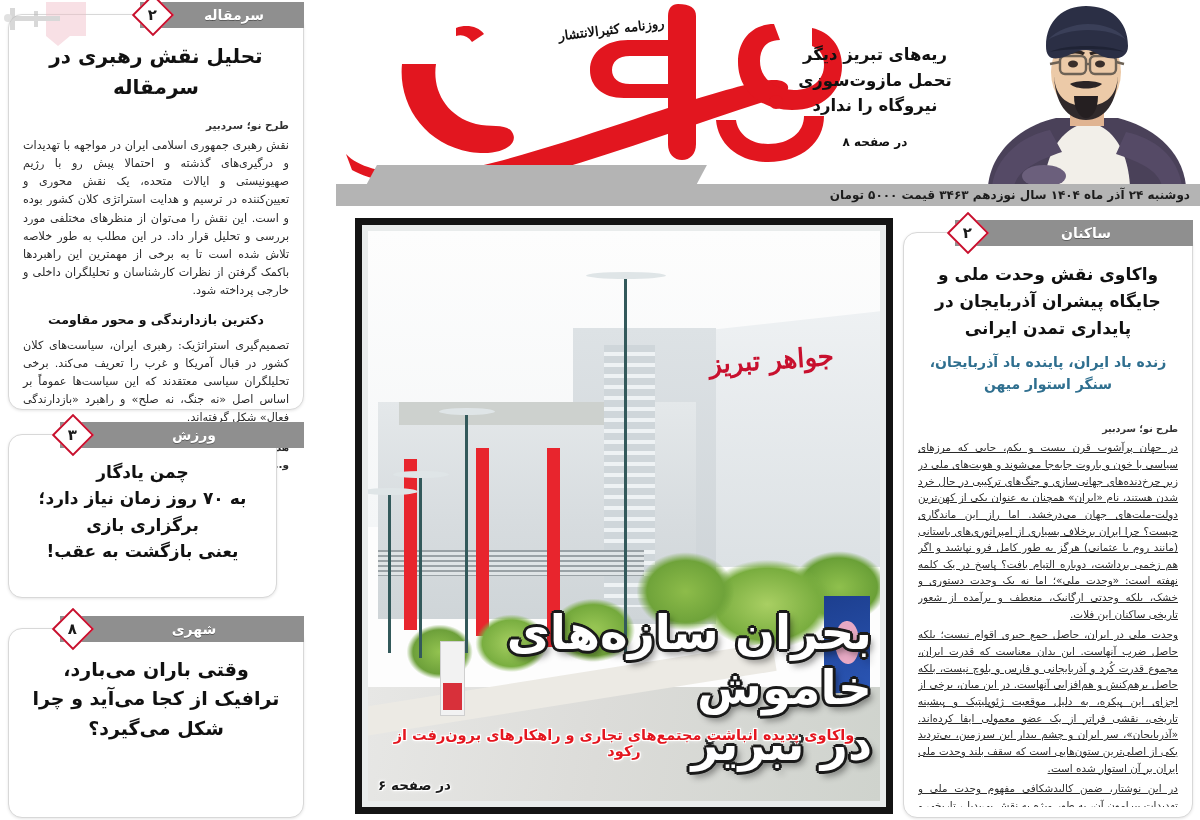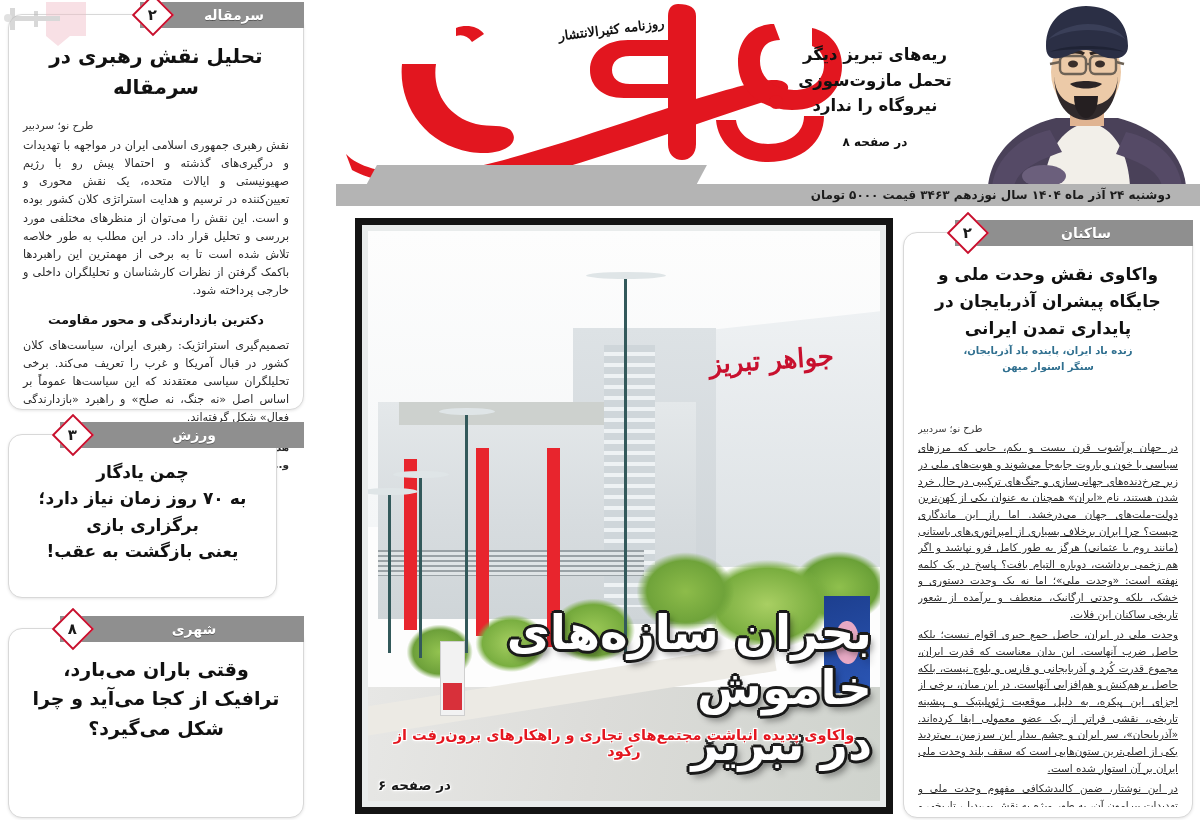--- a/index.html
+++ b/index.html
@@ -42,21 +42,21 @@
     font-weight:bold;text-align:center;line-height:1.55;color:#111;
     letter-spacing:0;
   }
   .bodytext{
     font-size:11.2px;line-height:1.62;text-align:justify;color:#2a2a2a;
   }
   .bodytext p{margin:0 0 7px 0;}
   .subhead{
     font-weight:bold;text-align:center;font-size:12.5px;margin:10px 0 6px 0;color:#111;
   }
-  .byline{font-size:10.5px;color:#333;text-align:left;margin:0 0 3px 0;}
+  .byline{font-size:10.5px;color:#333;text-align:right;margin:0 0 3px 0;font-weight:bold;}
 
   
   #box-editorial{left:8px;top:14px;width:296px;height:396px;}
   #bar-editorial{left:140px;top:2px;width:164px;}
   #box-sport{left:8px;top:434px;width:269px;height:164px;}
   #bar-sport{left:60px;top:422px;width:244px;}
   #box-city{left:8px;top:628px;width:296px;height:190px;}
   #bar-city{left:60px;top:616px;width:244px;}
   .inner-h{position:absolute;left:14px;right:14px;top:26px;}
 
@@ -83,21 +83,21 @@
   
   #portrait{
     position:absolute;right:0px;top:0px;width:230px;height:186px;overflow:hidden;
     background:#fff;
   }
 
   
   #datebar{
     position:absolute;left:316px;right:0;top:184px;height:22px;
     background:#b4b4b4;display:flex;align-items:center;justify-content:flex-start;
-    padding-right:29px;box-sizing:border-box;z-index:6;margin-left:20px;
+    padding-right:10px;box-sizing:border-box;z-index:6;margin-left:20px;
   }
   #datebar .dtxt{font-size:12px;font-weight:bold;color:#1c1c1c;white-space:nowrap;}
 
   
   #slab{
     position:absolute;left:370px;top:165px;width:330px;height:26px;background:#b4b4b4;
     transform:skewX(-28deg);z-index:1;
   }
 
   
@@ -203,22 +203,22 @@
     text-shadow:0 0 3px #fff,0 0 5px #fff,1px 1px 0 #fff,-1px -1px 0 #fff;
   }
 
   
   #box-report{left:903px;top:232px;width:290px;height:586px;}
   #bar-report{left:955px;top:220px;width:238px;}
   #report-head{
     font-size:17px;font-weight:bold;text-align:center;line-height:1.6;color:#111;
   }
   #report-kicker{
-    font-size:10px;font-weight:bold;text-align:center;line-height:1.6;
-    color:#2f6f8f;margin-top:0;
+    font-size:14px;font-weight:bold;text-align:center;line-height:1.6;
+    color:#2f6f8f;margin-top:8px;
   }
   #report-body{
     position:absolute;left:14px;right:14px;top:188px;bottom:10px;
     font-size:10.4px;line-height:1.6;text-align:justify;color:#2a2a2a;overflow:hidden;
   }
   #report-body p{margin:0 0 4px 0;text-decoration:underline;}
 
   
   #watermark{
     position:absolute;left:0;top:0;width:116px;height:48px;z-index:9;

